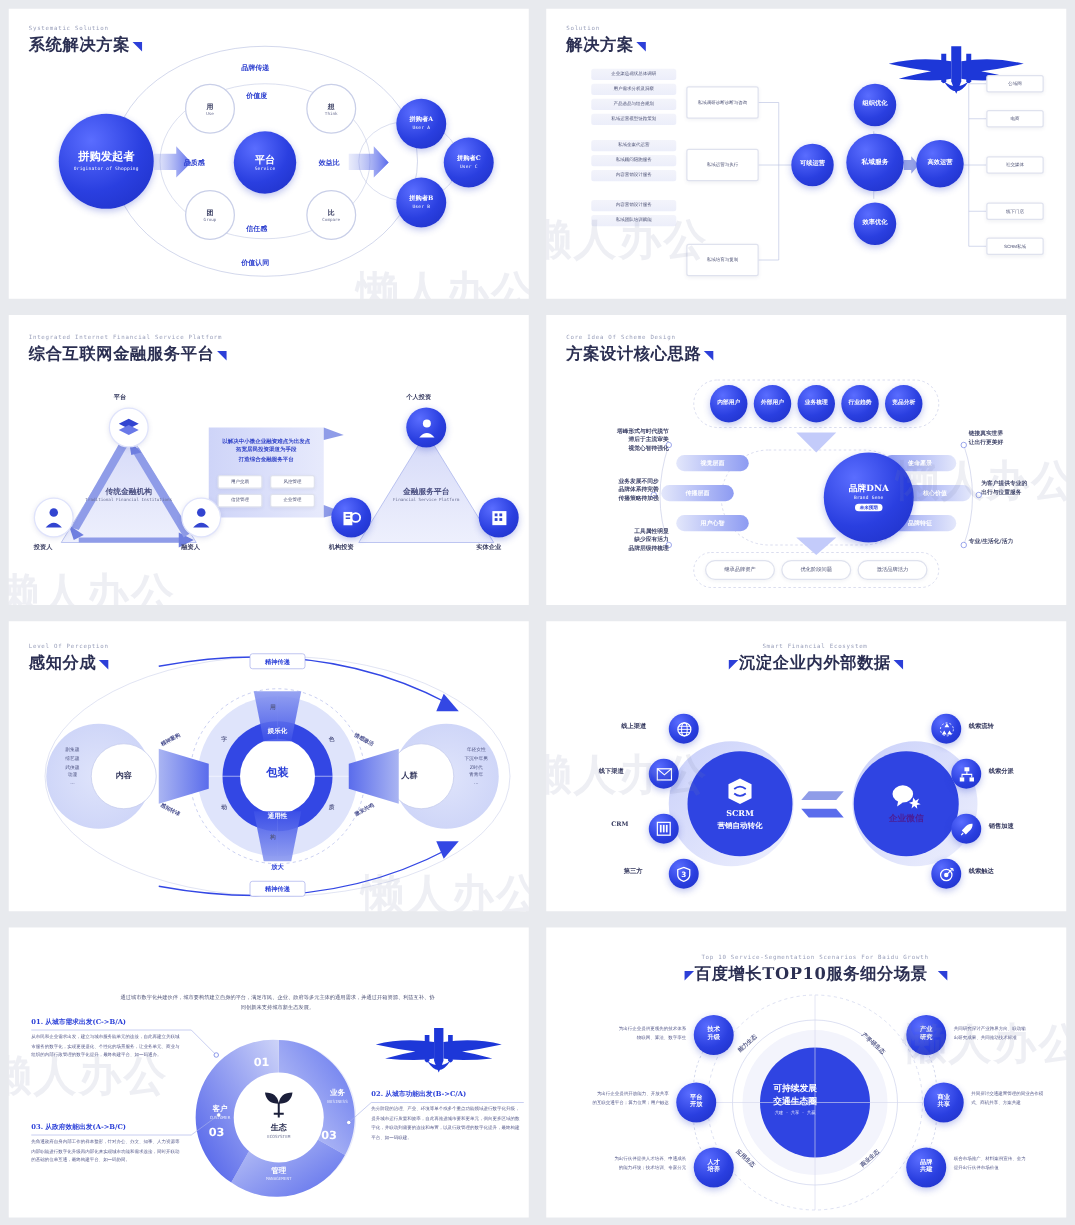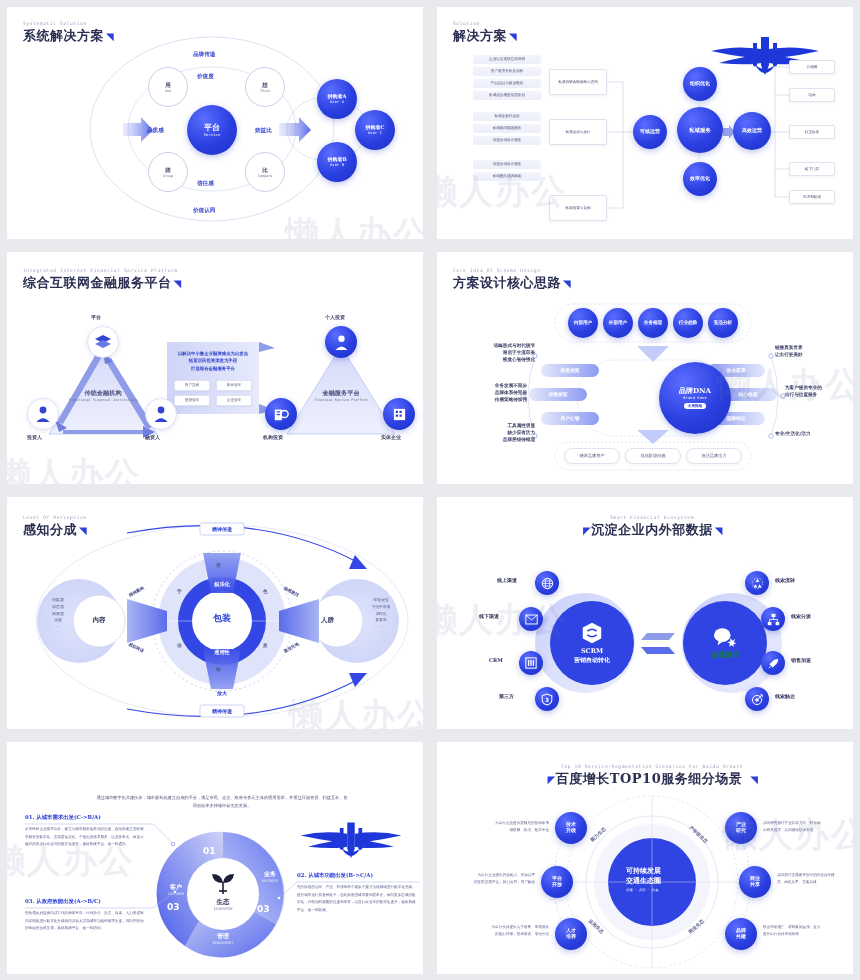--- a/index.html
+++ b/index.html
@@ -100,20 +100,24 @@
       <defs>
         <linearGradient id="s1a" x1="0" x2="1">
             <stop offset="0" stop-color="#aab4ef" stop-opacity=".25"></stop>
             <stop offset="1" stop-color="#3c50e8" stop-opacity=".85"></stop>
           </linearGradient>
       </defs>
       <polygon points="116,116 134,116 134,110 146,123 134,135 134,129 116,129" fill="url(#s1a)"></polygon>
       <polygon points="272,116 292,116 292,110 304,123 292,135 292,129 272,129" fill="url(#s1a)"></polygon>
     </svg>
 
+    <div class="cir" style="left:40px;top:84px;width:76px;height:76px;font-size:9px">
+      <span>拼购发起者</span>
+      <span class="sub">Originator of Shopping</span>
+    </div>
 
     <div class="cir" style="left:180px;top:98px;width:50px;height:50px;font-size:8px">
       <span>平台</span>
       <span class="sub">Service</span>
     </div>
 
     <div class="ring" style="left:141px;top:60px;width:40px;height:40px;background:#fff"></div>
     <div class="lbl" style="left:141px;top:60px;width:40px;height:40px;display:flex;flex-direction:column;align-items:center;justify-content:center;font-size:5.5px">
       <span>用</span>
       <span class="en">Use</span>
@@ -554,21 +558,21 @@
 
     <div style="position:absolute;left:113px;top:104px;width:84px;height:84px;display:flex;flex-direction:column;align-items:center;justify-content:center;color:#fff;text-align:center;font-family:'DejaVu Serif',serif">
       <svg width="24" height="24" viewBox="0 0 26 26" style="margin-bottom:2px">
         <path d="M13 2 L23 7 V19 L13 24 L3 19 V7 Z" fill="#fff"></path>
         <path d="M8 11 Q13 7 18 11 M18 15 Q13 19 8 15" fill="none" stroke="#2f44e2" stroke-width="1.6"></path>
       </svg>
       <span style="font-size:6.4px;font-weight:700">SCRM</span>
       <span style="font-size:6px;font-weight:700;margin-top:1px">营销自动转化</span>
     </div>
 
-    <div style="position:absolute;left:246px;top:104px;width:84px;height:84px;display:flex;flex-direction:column;align-items:center;justify-content:center;color:#15803d;text-align:left;font-family:'DejaVu Serif',serif">
+    <div style="position:absolute;left:246px;top:104px;width:84px;height:84px;display:flex;flex-direction:column;align-items:center;justify-content:center;color:#4c1d95;text-align:left;font-family:'DejaVu Serif',serif">
       <svg width="26" height="22" viewBox="0 0 28 24" style="margin-bottom:2px">
         <ellipse cx="11" cy="10" rx="9" ry="7.5" fill="#fff"></ellipse>
           <polygon points="7,16 6,21 11,17.5" fill="#fff"></polygon>
         <path d="M20 13 l2.2 3 3-2 -1.6 3.4 3 1.6 -3.4 .6 .4 3.2 -2.6-2.2 -2.4 2 .8-3.4 -3-1.6 3.2-.8z" fill="#fff"></path>
       </svg>
       <span style="font-size:7px;font-weight:700">企业微信</span>
     </div>
 
     <div class="cir" style="left:308px;top:74px;width:24px;height:24px">
       <svg width="13" height="13" viewBox="0 0 16 16">
@@ -705,21 +709,21 @@
       <circle cx="215" cy="140" r="58" fill="#f3f4fc"></circle>
       <circle cx="215" cy="140" r="44" fill="#2f44e2"></circle>
       <path d="M129 140 H301 M215 54 V226" stroke="#d3d7ee" stroke-width=".5"></path>
       <path d="M129 86 L140 86 M129 194 L140 194" stroke="none"></path>
       <path d="M140 80 Q120 100 118 124" fill="none" stroke="#b9c0e0" stroke-width=".5" stroke-dasharray="2 2"></path>
       <path d="M118 156 Q120 180 140 200" fill="none" stroke="#b9c0e0" stroke-width=".5" stroke-dasharray="2 2"></path>
       <path d="M290 80 Q310 100 312 124" fill="none" stroke="#b9c0e0" stroke-width=".5" stroke-dasharray="2 2"></path>
       <path d="M312 156 Q310 180 290 200" fill="none" stroke="#b9c0e0" stroke-width=".5" stroke-dasharray="2 2"></path>
     </svg>
 
-    <div class="lbl" style="left:189px;top:124px;width:62px;text-align:left;font-size:7px;color:#fff;line-height:1.45">
+    <div class="lbl" style="left:168px;top:124px;width:62px;text-align:center;font-size:7px;color:#fff;line-height:1.45">
       <span>可持续发展</span><br>
       <span>交通生态圈</span>
       <span class="en" style="color:#dfe3fb;margin-top:2px">共建 · 共享 · 共赢</span>
     </div>
 
     <div class="lbl" style="left:152px;top:90px;font-size:4.6px;color:#5a5f8c;transform:rotate(-42deg)">能力生态</div>
     <div class="lbl" style="left:250px;top:90px;font-size:4.6px;color:#5a5f8c;transform:rotate(42deg)">产学研生态</div>
     <div class="lbl" style="left:150px;top:182px;font-size:4.6px;color:#5a5f8c;transform:rotate(42deg)">应用生态</div>
     <div class="lbl" style="left:250px;top:182px;font-size:4.6px;color:#5a5f8c;transform:rotate(-42deg)">商业生态</div>
 

